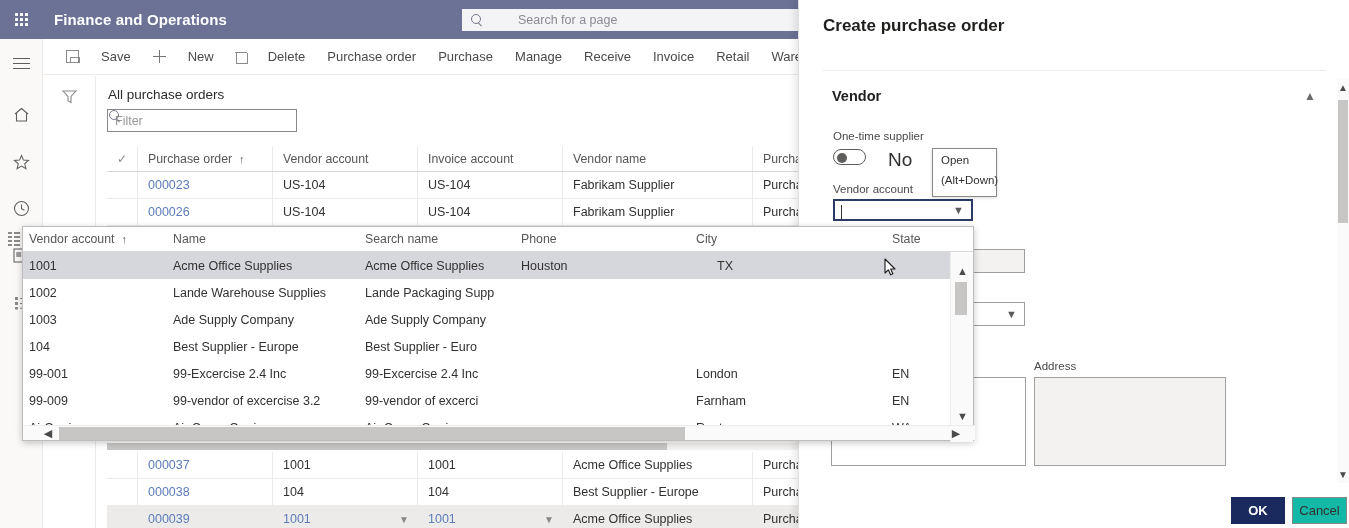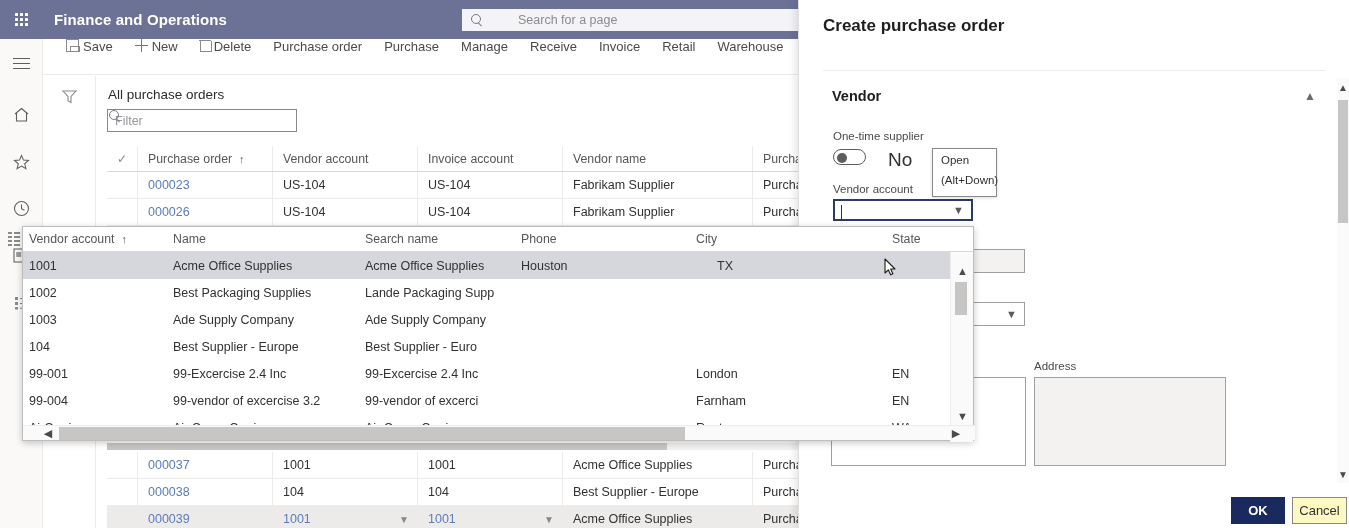--- a/index.html
+++ b/index.html
@@ -64,21 +64,21 @@
   .ham i:nth-child(2) { top: 5px; }
   .ham i:nth-child(3) { top: 10px; }
 
   
   .cmdbar {
     position: absolute; left: 43px; top: 39px; width: 1306px; height: 36px;
     background: #ffffff; border-bottom: 1px solid #edebe9;
     display: flex; align-items: center; padding-left: 12px; gap: 0px;
   }
   .cmd {
-    display: flex; align-items: flex-start; gap: 4px;
+    display: flex; align-items: center; gap: 22px;
     font-size: 13px; color: #4a4a4a; padding: 0 11px; height: 36px; cursor: pointer; white-space: nowrap;
   }
   .save-ic { width: 13px; height: 13px; border: 1.3px solid #8a8a8a; position: relative; }
   .save-ic::after { content:""; position:absolute; left:2.5px; top:6px; width:8px; height:5px; border:1.2px solid #8a8a8a; border-bottom:none;}
   .plus-ic { position: relative; width: 13px; height: 13px; }
   .plus-ic::before { content:""; position:absolute; left:0; top:6px; width:13px; height:1.4px; background:#767676;}
   .plus-ic::after { content:""; position:absolute; left:6px; top:0; width:1.4px; height:13px; background:#767676;}
   .trash-ic { width: 10px; height: 12px; position: relative; }
   .trash-ic::before { content:""; position:absolute; left:0; top:2px; width:10px; height:10px; border:1.2px solid #8a8a8a; border-top:none;}
   .trash-ic::after { content:""; position:absolute; left:-1px; top:1px; width:12px; height:1.3px; background:#8a8a8a;}
@@ -198,21 +198,21 @@
   .dlg-vscroll { position:absolute; left:1337px; top:78px; width:12px; height:405px; background:#fafafa; }
   .dlg-vscroll .thumb { position:absolute; left:1px; top:22px; width:10px; height:123px; background:#c8c6c4; }
   .dlg-vscroll .arrow { position:absolute; left:0; width:12px; height:14px; display:flex; align-items:center; justify-content:center; font-size:10px; color:#4a4a4a; cursor:pointer; }
   .dlg-vscroll .arrow.up { top:2px; }
   .dlg-vscroll .arrow.down { bottom:2px; }
 
   .btn {
     position:absolute; height:27px; font-size:13px; display:flex; align-items:center; justify-content:center; cursor:pointer;
   }
   .btn-ok { left:1231px; top:497px; width:54px; background:#1b2a5e; color:#ffffff; font-weight:bold; }
-  .btn-cancel { left:1292px; top:497px; width:55px; background:#fef9c3; color:#323130; border:1px solid #8a8886; }
+  .btn-cancel { left:1292px; top:497px; width:55px; background:#14b8a6; color:#323130; border:1px solid #8a8886; }
 </style>
 </head>
 <body>
 
 <div id="root">
 
   <div class="appbar">
     <div class="waffle">
       <div class="waffle-grid">
         <i></i>
@@ -465,21 +465,21 @@
     <div class="lk-body">
       <div class="lk-row sel">
         <div class="lk-cell k-acct">1001</div>
         <div class="lk-cell k-name">Acme Office Supplies</div>
         <div class="lk-cell k-search">Acme Office Supplies</div>
         <div class="lk-cell k-city">Houston</div>
         <div class="lk-cell k-state">TX</div>
       </div>
       <div class="lk-row">
         <div class="lk-cell k-acct">1002</div>
-        <div class="lk-cell k-name">Best Packaging Supplies</div>
+        <div class="lk-cell k-name">Lande Warehouse Supplies</div>
         <div class="lk-cell k-search">Lande Packaging Supp</div>
         <div class="lk-cell k-phone"></div>
         <div class="lk-cell k-city"></div>
         <div class="lk-cell k-state"></div>
       </div>
       <div class="lk-row">
         <div class="lk-cell k-acct">1003</div>
         <div class="lk-cell k-name">Ade Supply Company</div>
         <div class="lk-cell k-search">Ade Supply Company</div>
         <div class="lk-cell k-phone"></div>
@@ -496,21 +496,21 @@
       </div>
       <div class="lk-row">
         <div class="lk-cell k-acct">99-001</div>
         <div class="lk-cell k-name">99-Excercise 2.4 Inc</div>
         <div class="lk-cell k-search">99-Excercise 2.4 Inc</div>
         <div class="lk-cell k-phone"></div>
         <div class="lk-cell k-city">London</div>
         <div class="lk-cell k-state">EN</div>
       </div>
       <div class="lk-row">
-        <div class="lk-cell k-acct">99-004</div>
+        <div class="lk-cell k-acct">99-009</div>
         <div class="lk-cell k-name">99-vendor of excercise 3.2</div>
         <div class="lk-cell k-search">99-vendor of excerci</div>
         <div class="lk-cell k-phone"></div>
         <div class="lk-cell k-city">Farnham</div>
         <div class="lk-cell k-state">EN</div>
       </div>
       <div class="lk-row">
         <div class="lk-cell k-acct">AirCarrier</div>
         <div class="lk-cell k-name">Air Cargo Carrier</div>
         <div class="lk-cell k-search">Air Cargo Carrier</div>

